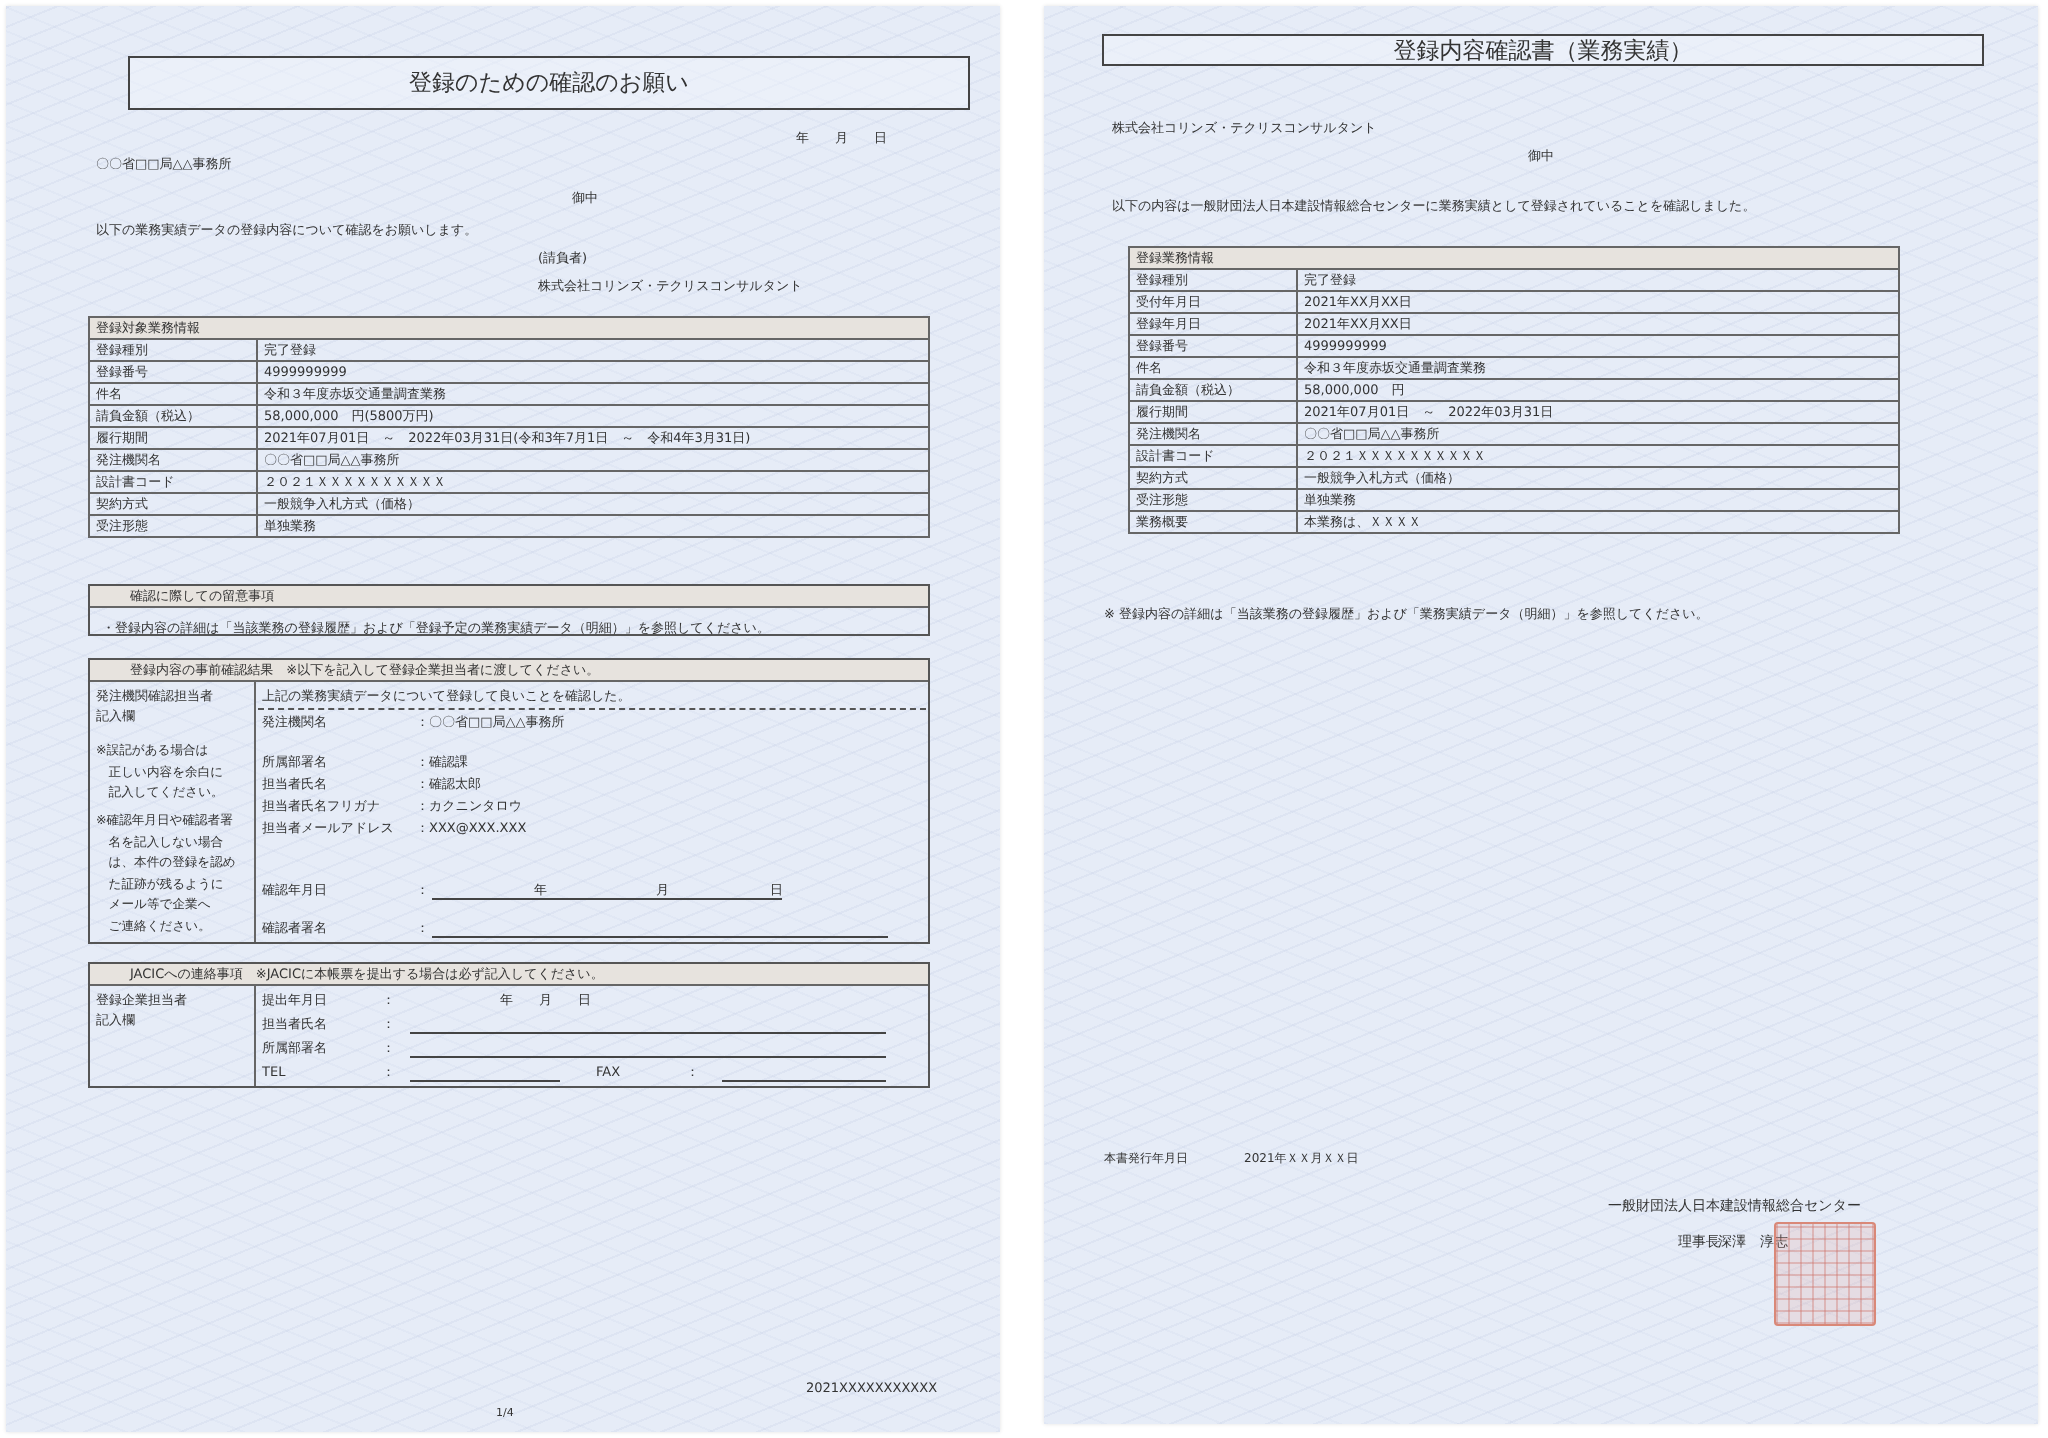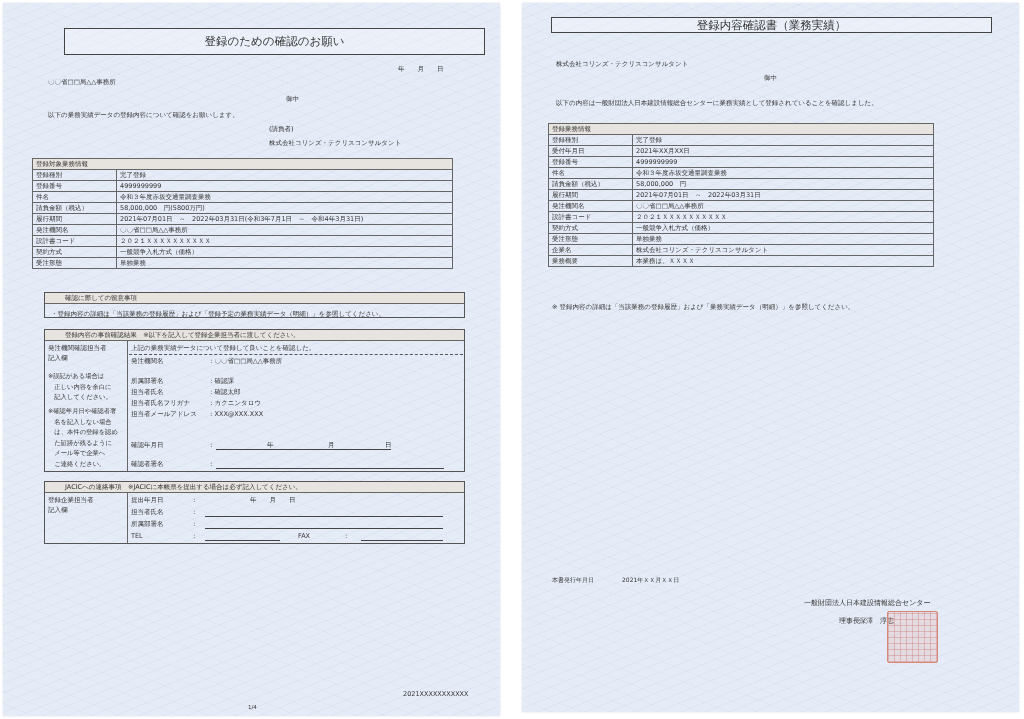--- a/index.html
+++ b/index.html
@@ -42,21 +42,21 @@
 <div id="page-left" class="page">
   <div class="title-box" style="left:41px; top:25px; width:421px; height:27px;margin-left:20px;">登録のための確認のお願い</div>
 
   <div class="abs txt" style="left:395px; top:62px; font-size:6.5px;">年　　月　　日</div>
   <div class="abs txt" style="left:45px; top:75px; font-size:6.5px;">〇〇省□□局△△事務所</div>
   <div class="abs txt" style="left:283px; top:92px; font-size:6.5px;">御中</div>
   <div class="abs txt" style="left:45px; top:108px; font-size:6.5px;">以下の業務実績データの登録内容について確認をお願いします。</div>
   <div class="abs txt" style="left:266px; top:122px; font-size:6.5px;">(請負者)</div>
   <div class="abs txt" style="left:266px; top:136px; font-size:6.5px;">株式会社コリンズ・テクリスコンサルタント</div>
 
-  <table class="grid" style="left:29px; top:155px; width:421px;">
+  <table class="grid" style="left:41px; top:155px; width:421px;">
     <tbody>
         <tr>
           <td class="hd" colspan="2">登録対象業務情報</td>
         </tr>
     <tr>
           <td class="lbl">登録種別</td>
           <td>完了登録</td>
         </tr>
     <tr>
           <td class="lbl">登録番号</td>
@@ -172,34 +172,38 @@
   <div class="abs txt" style="left:245px; top:700px; font-size:5.5px;">1/4</div>
 </div>
 
 <div id="page-right" class="page">
   <div class="title-box" style="left:29px; top:14px; width:441px; height:16px;">登録内容確認書（業務実績）</div>
 
   <div class="abs txt" style="left:34px; top:57px; font-size:6.5px;">株式会社コリンズ・テクリスコンサルタント</div>
   <div class="abs txt" style="left:242px; top:71px; font-size:6.5px;">御中</div>
   <div class="abs txt" style="left:34px; top:96px; font-size:6.5px;">以下の内容は一般財団法人日本建設情報総合センターに業務実績として登録されていることを確認しました。</div>
 
-  <table class="grid" style="left:26px; top:120px; width:386px;">
+  <table class="grid" style="left:42px; top:120px; width:386px;">
     <tbody>
         <tr>
           <td class="hd" colspan="2">登録業務情報</td>
         </tr>
     <tr>
           <td class="lbl">登録種別</td>
           <td>完了登録</td>
         </tr>
     <tr>
           <td class="lbl">受付年月日</td>
           <td>2021年XX月XX日</td>
         </tr>
     <tr>
+          <td class="lbl">登録年月日</td>
+          <td>2021年XX月XX日</td>
+        </tr>
+    <tr>
           <td class="lbl">登録番号</td>
           <td>4999999999</td>
         </tr>
     <tr>
           <td class="lbl">件名</td>
           <td>令和３年度赤坂交通量調査業務</td>
         </tr>
     <tr>
           <td class="lbl">請負金額（税込）</td>
           <td>58,000,000　円</td>
@@ -216,24 +220,20 @@
           <td class="lbl">設計書コード</td>
           <td>２０２１ＸＸＸＸＸＸＸＸＸＸ</td>
         </tr>
     <tr>
           <td class="lbl">契約方式</td>
           <td>一般競争入札方式（価格）</td>
         </tr>
     <tr>
           <td class="lbl">受注形態</td>
           <td>単独業務</td>
-        </tr>
-    <tr>
-          <td class="lbl">企業名</td>
-          <td>株式会社コリンズ・テクリスコンサルタント</td>
         </tr>
     <tr>
           <td class="lbl">業務概要</td>
           <td>本業務は、ＸＸＸＸ</td>
         </tr>
   </tbody>
     </table>
 
   <div class="abs txt" style="left:30px; top:300px; font-size:6.5px;">※ 登録内容の詳細は「当該業務の登録履歴」および「業務実績データ（明細）」を参照してください。</div>
 

